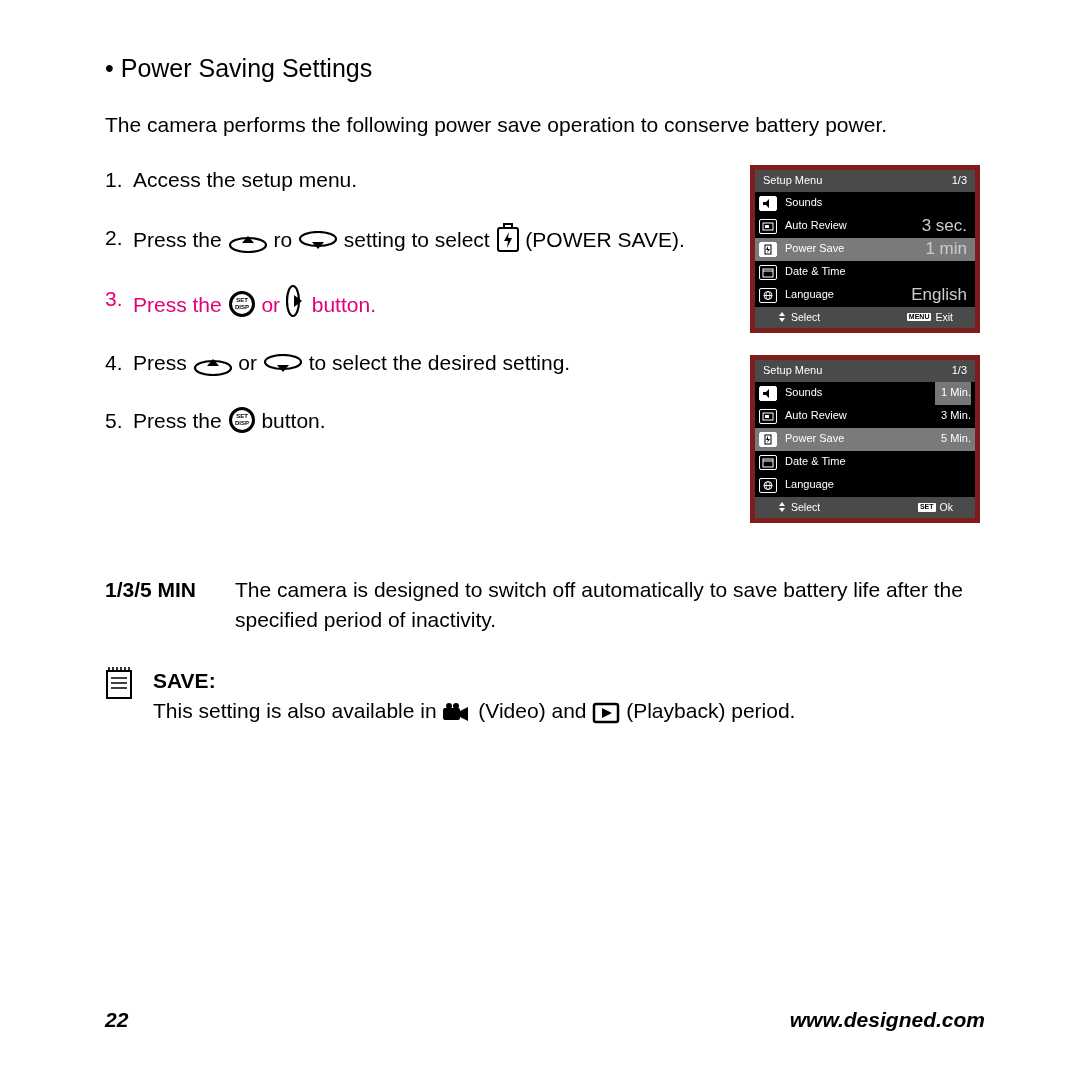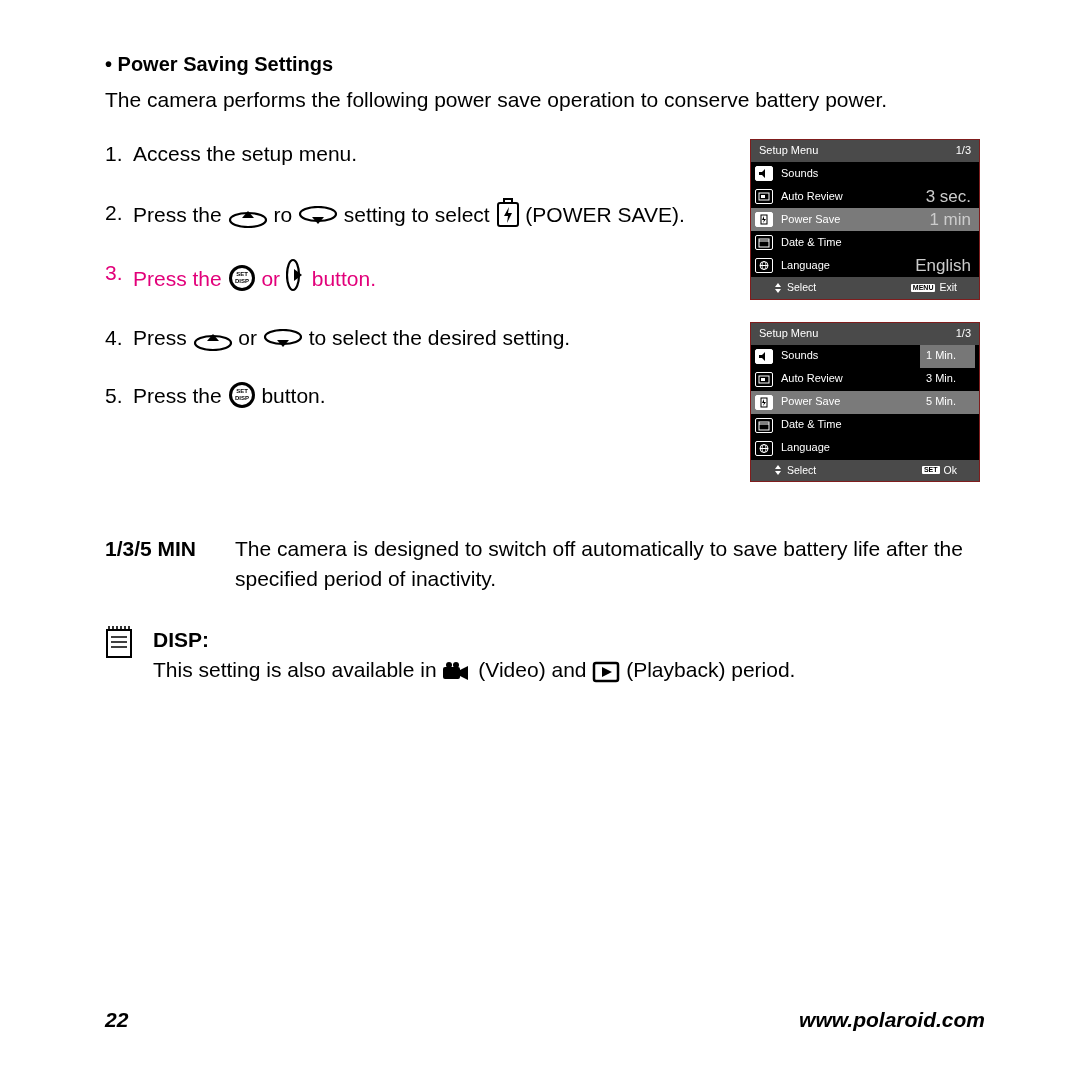--- a/index.html
+++ b/index.html
@@ -8,23 +8,23 @@
     height: 1080px;
     background: #fff;
     font-family: Arial, Helvetica, sans-serif;
     color: #000;
     position: relative;
     padding: 50px 95px 0 105px;
     font-size: 21px;
     line-height: 1.45;
   }
   h2.section-title {
-    font-size: 20px;
-    font-weight: bold;
-    margin-bottom: 6px;
+    font-size: 25px;
+    font-weight: normal;
+    margin-bottom: 24px;
   }
   h2.section-title::before {
     content: "• ";
   }
   .intro { text-align: justify; margin-bottom: 24px; }
 
   .main-row { display: flex; gap: 30px; }
   .left-col { flex: 1 1 auto; }
   .right-col { width: 235px; flex: 0 0 235px; }
 
@@ -39,21 +39,21 @@
 
   .icon {
     display: inline-block;
     vertical-align: -6px;
   }
   .icon svg { display: block; }
 
   
   .lcd {
     width: 230px;
-    border: 1px solid #7f1d1d;
+    border: 5px solid #7f1d1d;
     margin-bottom: 22px;
     font-size: 11px;
     color: #fff;
     background: #000;
   }
   .lcd-header {
     display: flex;
     justify-content: space-between;
     background: #4a4a4a;
     padding: 3px 8px;
@@ -85,21 +85,21 @@
   .lcd-footer {
     display:flex; justify-content: space-between;
     background: #4a4a4a; padding: 3px 22px;
     font-size: 10.5px;
   }
   .lcd-footer .l { display:flex; align-items:center; gap:4px; }
   .lcd-footer .r { display:flex; align-items:center; gap:2px; }
 
   
   .lcd-row .subval {
-    width: 55px;
+    width: 36px;
     text-align: left;
     padding-left: 6px;
     font-size: 11px;
     color:#fff;
   }
   .lcd-row .subval.light { background:#777; margin: -1px 0; height: 23px; display:flex; align-items:center; }
 
   
   .def-row { display:flex; margin-top: 30px; }
   .def-label { font-weight: bold; width: 130px; flex:0 0 130px; }
@@ -394,21 +394,21 @@
   <div class="note-icon">
     <svg width="28" height="34" viewBox="0 0 28 34">
         <rect x="2" y="5" width="24" height="27" fill="#fff" stroke="#000" stroke-width="2"></rect>
         <path d="M4 4 v-3 M8 4 v-3 M12 4 v-3 M16 4 v-3 M20 4 v-3 M24 4 v-3" stroke="#000" stroke-width="1.6"></path>
         <line x1="6" y1="12" x2="22" y2="12" stroke="#000" stroke-width="1.5"></line>
         <line x1="6" y1="17" x2="22" y2="17" stroke="#000" stroke-width="1.5"></line>
         <line x1="6" y1="22" x2="22" y2="22" stroke="#000" stroke-width="1.5"></line>
       </svg>
   </div>
   <div class="note-body">
-    <span class="note-label">DISP:</span><br>
+    <span class="note-label">SAVE:</span><br>
     <span>This setting is also available in </span>
     <span class="icon">
       <svg width="30" height="22" viewBox="0 0 30 22">
           <rect x="1" y="6" width="17" height="12" rx="2" fill="#000"></rect>
           <polygon points="18,9 26,5 26,19 18,15" fill="#000"></polygon>
           <circle cx="7" cy="4" r="3" fill="#000"></circle>
           <circle cx="14" cy="4" r="3" fill="#000"></circle>
         </svg>
     </span>
     <span> (Video) and </span>
@@ -418,15 +418,15 @@
           <polygon points="10,6 10,16 20,11" fill="#000"></polygon>
         </svg>
     </span>
     <span> (Playback) period.</span>
   </div>
 </div>
 
 <div class="page-footer">
   <div>22</div>
   <div class="right">
-    <div>www.polaroid.com</div>
+    <div>www.designed.com</div>
   </div>
 </div>
 
 </body></html>

